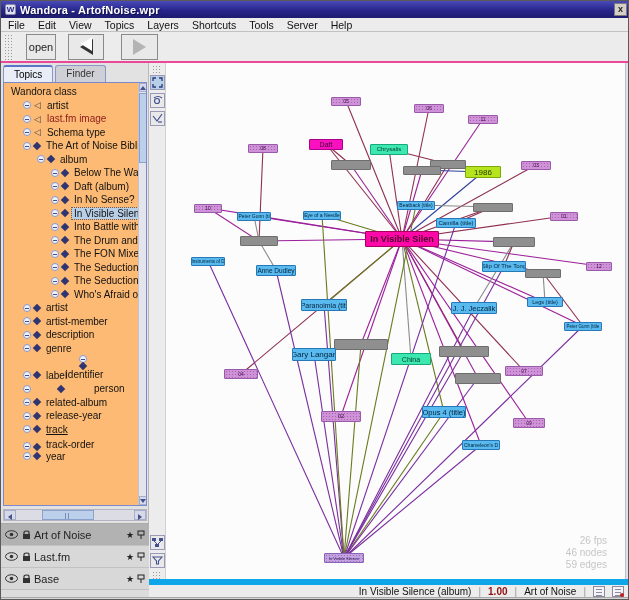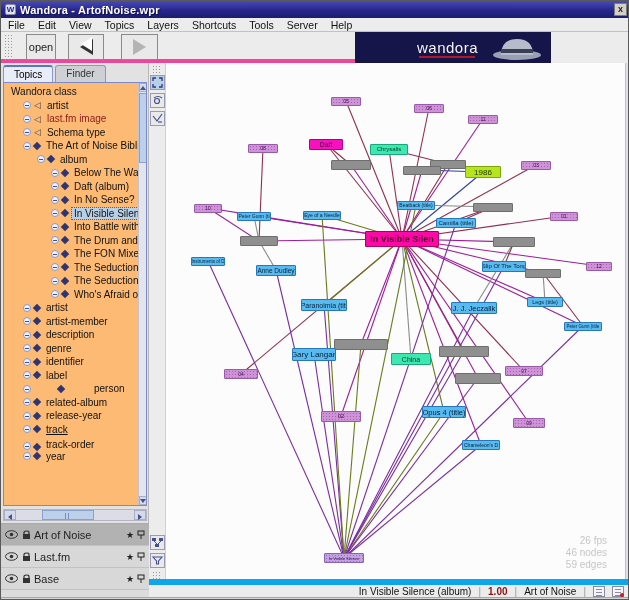--- a/index.html
+++ b/index.html
@@ -12,21 +12,21 @@
   .appicon{width:11px;height:11px;background:#dfe3ee;border:1px solid #8a8aa8;border-radius:2px;margin:0 4px 0 1px;
     display:flex;align-items:center;justify-content:center;font-size:8px;color:#26268c;font-weight:bold;}
   .title{font-size:11px;font-weight:bold;letter-spacing:.2px;text-shadow:1px 1px 0 #101048;}
   .closebtn{margin-left:auto;width:13px;height:13px;background:#d4d0c8;border:1px solid #7a7a7a;
     font-size:9px;line-height:11px;text-align:center;color:#222;font-weight:bold;}
   
   .menubar{position:absolute;left:0;top:17px;width:629px;height:14px;background:#ececec;border-bottom:1px solid #c2c2c2;
     display:flex;align-items:center;gap:13px;padding:0 7px;font-size:10.5px;color:#111;}
   .mitem{cursor:default;}
   
-  .toolbar{position:absolute;left:0;top:31px;width:550px;height:31px;background:#ececec;border-bottom:4px solid #ec4899;}
+  .toolbar{position:absolute;left:0;top:31px;width:629px;height:31px;background:#ececec;border-bottom:2px solid #ec4899;}
   .grip{position:absolute;left:3px;top:2px;width:9px;height:27px;
     background-image:radial-gradient(#9a9a9a 35%,transparent 36%);background-size:3px 3px;}
   .tbtn{position:absolute;top:2px;height:26px;background:#e9e9e9;border:1px solid #8a8a8a;
     display:flex;align-items:center;justify-content:center;font-size:11px;color:#222;}
   .tri-l{width:0;height:0;border-top:7px solid transparent;border-bottom:7px solid transparent;border-right:11px solid #fdfdfd;
     position:relative;}
   .tri-l-o{width:0;height:0;border-top:8px solid transparent;border-bottom:8px solid transparent;border-right:13px solid #333;
     display:flex;align-items:center;}
   .tri-l-o>div{margin:-7px 0 0 1px;}
   .tri-r{width:0;height:0;border-top:8px solid transparent;border-bottom:8px solid transparent;border-left:13px solid #b4b4b4;}
@@ -117,29 +117,20 @@
     <div class="grip"></div>
     <button class="tbtn" style="left:25px;width:30px;">open</button>
     <button class="tbtn" style="left:67px;width:36px;">
       <span class="tri-l-o">
           <div class="tri-l"></div>
         </span>
     </button>
     <button class="tbtn" style="left:120px;width:37px;">
       <span class="tri-r"></span>
     </button>
-    <div class="logo">
-      <div class="brand">wandora</div>
-      <div class="brandline"></div>
-      <svg width="52" height="26" style="position:absolute;right:8px;top:3px;">
-        <ellipse cx="26" cy="20" rx="24" ry="5" fill="#9aa0b4"></ellipse>
-        <path d="M10 20 Q10 4 26 4 Q42 4 42 20 Z" fill="#b6bccc"></path>
-        <rect x="10" y="14" width="32" height="4" fill="#3a3f55"></rect>
-      </svg>
-    </div>
   </div>
 
   <div class="sidebar">
     <div class="tabs">
       <div class="tab on">Topics</div>
       <div class="tab">Finder</div>
     </div>
     <div class="treewrap">
       <div style="padding:2px 0 0 2px;">
           <div class="trow" style="padding-left: 3px;">
@@ -233,21 +224,21 @@
           <div class="trow" style="padding-left: 17px;">
             <span class="exp"></span>
             <span class="ticon diamond"></span>
             <span class="tlabel">description</span>
           </div>
           <div class="trow" style="padding-left: 17px;">
             <span class="exp"></span>
             <span class="ticon diamond"></span>
             <span class="tlabel">genre</span>
           </div>
-          <div class="trow" style="padding-left: 17px;">
+          <div class="trow" style="padding-left: 17px; flex-direction: column;">
             <span class="exp"></span>
             <span class="ticon diamond"></span>
             <span class="tlabel">identifier</span>
           </div>
           <div class="trow" style="padding-left: 17px;">
             <span class="exp"></span>
             <span class="ticon diamond"></span>
             <span class="tlabel">label</span>
           </div>
           <div class="trow" style="padding-left: 17px; gap: 24px;">

